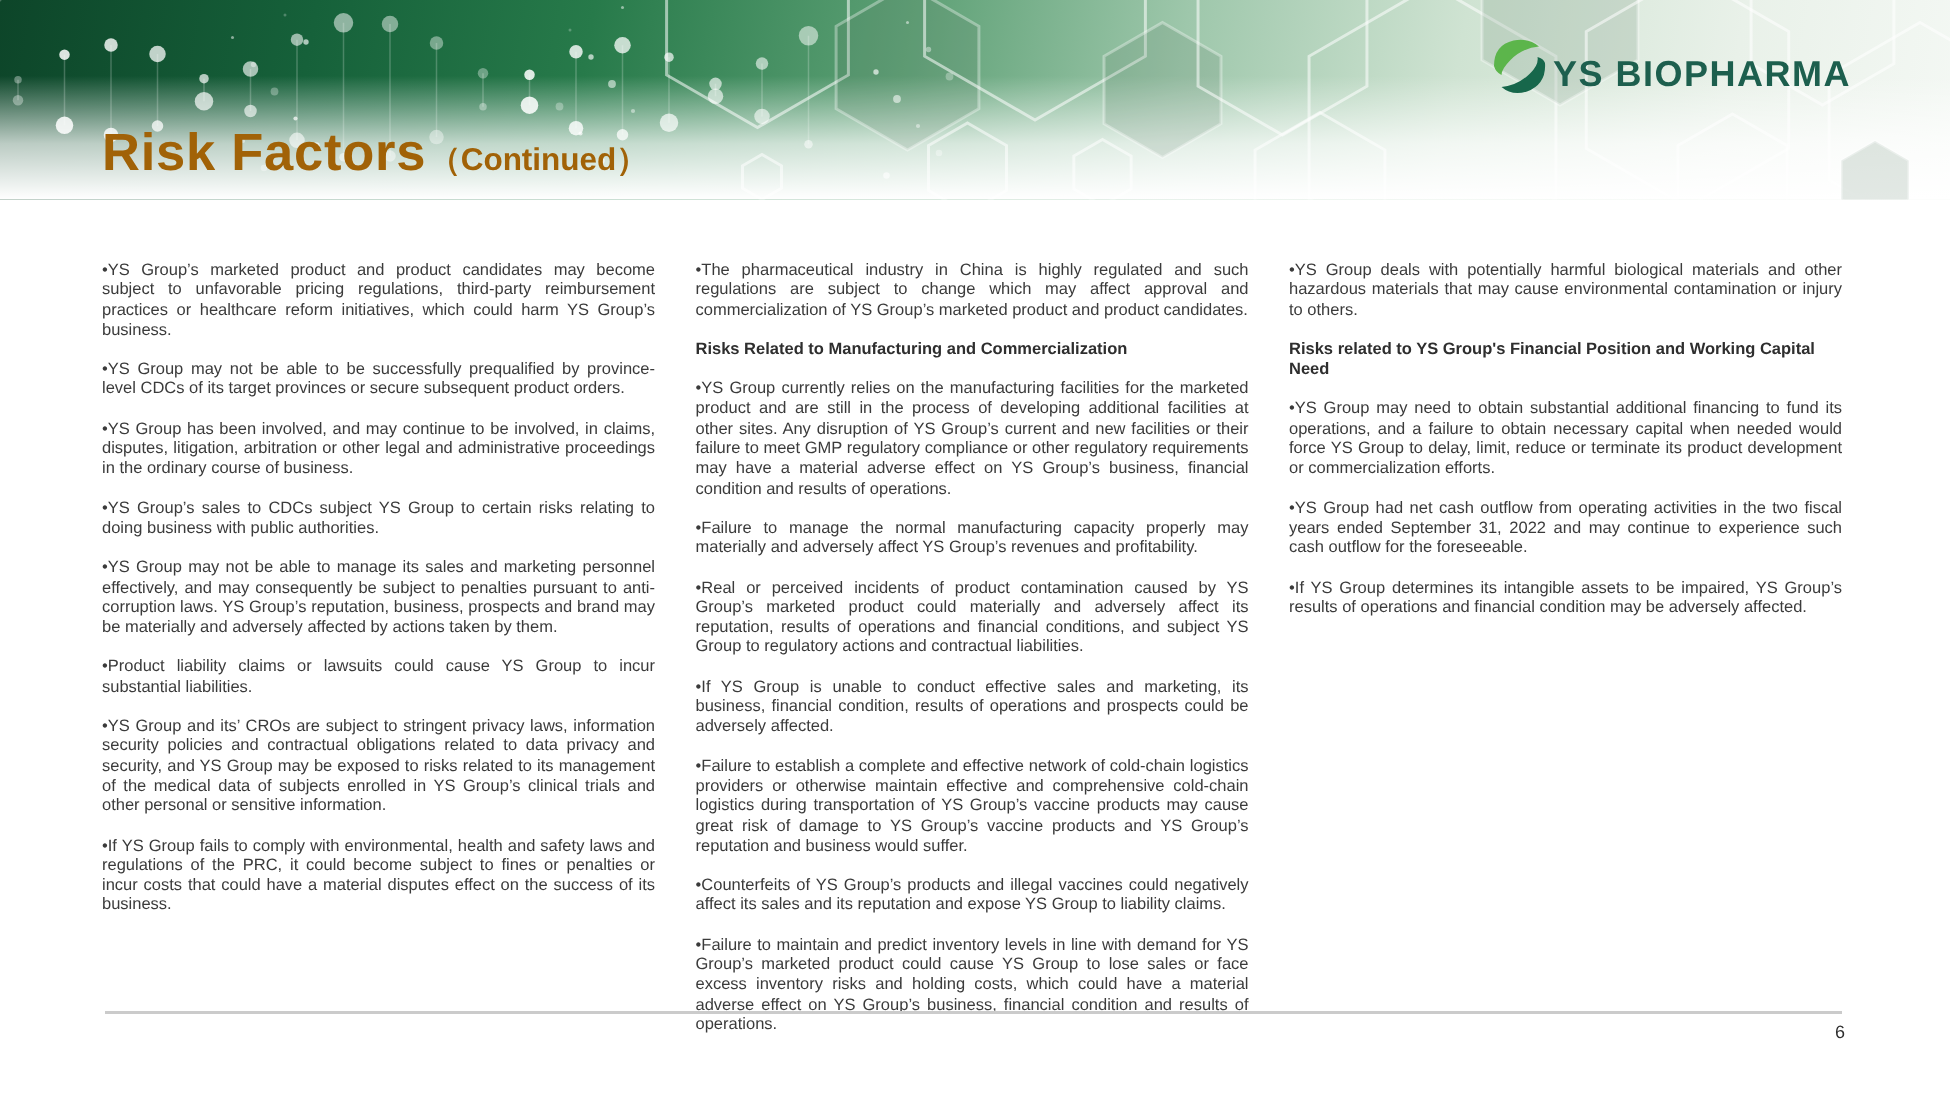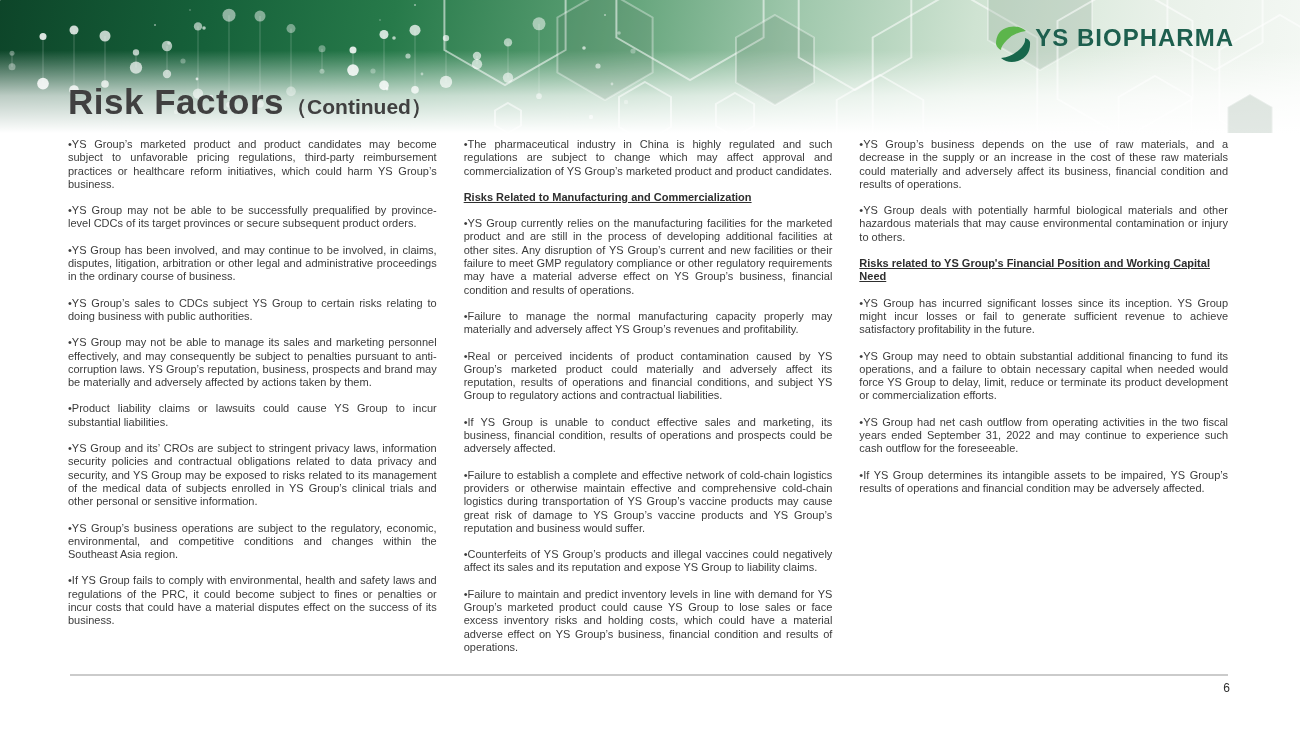--- a/index.html
+++ b/index.html
@@ -16,45 +16,45 @@
     position:absolute; top:0; left:0; width:1300px; height:133px;
     background-image:
       linear-gradient(to bottom, rgba(255,255,255,0) 0%, rgba(255,255,255,0) 38%, rgba(255,255,255,0.72) 72%, #ffffff 100%),
       linear-gradient(100deg, #0d4529 0%, #16613a 16%, #277a4a 30%, #5da075 46%, #9ec7ab 60%, #cfe3d2 74%, #e9f1e9 88%, #f4f8f4 100%);
     overflow:hidden;
   }
   .header-decor { position:absolute; top:0; left:0; }
   
   .logo {
     position:absolute; top:24px; right:66px;
-    display:flex; align-items:flex-start; gap:2px;
+    display:flex; align-items:flex-end; gap:2px;
   }
   .logo-text {
     font-size:24px; font-weight:bold; letter-spacing:1px;
     color:#1d5f4e;
   }
   
   .title {
     position:absolute; left:68px; top:82px;
-    color:#404040; white-space:nowrap;
+    color:#a16207; white-space:nowrap;
   }
   .title-main { font-size:35px; font-weight:bold; letter-spacing:0.5px; }
   .title-suffix { font-size:21px; font-weight:bold; margin-left:2px; }
   
   .columns {
     position:absolute; top:138px; left:68px; width:1160px;
     display:flex; gap:27px;
   }
-  .col { flex:1 1 0; min-width:0; }
+  .col { flex:1 1 0; min-width:0;margin-top:36px; }
   .col p {
     font-size:11px; line-height:13.3px; color:#3b3b3b;
     text-align:justify; margin:0 0 13px 0;
   }
   .col p.bullet::before { content:"\2022"; }
-  .col p.heading { font-weight:bold; color:#2e2e2e; text-align:left;text-decoration:underline; }
+  .col p.heading { font-weight:bold; color:#2e2e2e; text-align:left; }
   
   .footer-rule {
     position:absolute; left:70px; top:674px; width:1158px; height:2px;
     background:#cbcbcb;
   }
   .page-number {
     position:absolute; top:681px; right:70px;
     font-size:12px; color:#2f2f2f;
   }
 </style>
@@ -182,39 +182,36 @@
 
   <div class="columns" id="columns">
       <div class="col">
         <p class="bullet">YS Group’s marketed product and product candidates may become subject to unfavorable pricing regulations, third-party reimbursement practices or healthcare reform initiatives, which could harm YS Group’s business.</p>
         <p class="bullet">YS Group may not be able to be successfully prequalified by province-level CDCs of its target provinces or secure subsequent product orders.</p>
         <p class="bullet">YS Group has been involved, and may continue to be involved, in claims, disputes, litigation, arbitration or other legal and administrative proceedings in the ordinary course of business.</p>
         <p class="bullet">YS Group’s sales to CDCs subject YS Group to certain risks relating to doing business with public authorities.</p>
         <p class="bullet">YS Group may not be able to manage its sales and marketing personnel effectively, and may consequently be subject to penalties pursuant to anti-corruption laws. YS Group’s reputation, business, prospects and brand may be materially and adversely affected by actions taken by them.</p>
         <p class="bullet">Product liability claims or lawsuits could cause YS Group to incur substantial liabilities.</p>
         <p class="bullet">YS Group and its’ CROs are subject to stringent privacy laws, information security policies and contractual obligations related to data privacy and security, and YS Group may be exposed to risks related to its management of the medical data of subjects enrolled in YS Group’s clinical trials and other personal or sensitive information.</p>
-        <p class="bullet">YS Group’s business operations are subject to the regulatory, economic, environmental, and competitive conditions and changes within the Southeast Asia region.</p>
         <p class="bullet">If YS Group fails to comply with environmental, health and safety laws and regulations of the PRC, it could become subject to fines or penalties or incur costs that could have a material disputes effect on the success of its business.</p>
       </div>
       <div class="col">
         <p class="bullet">The pharmaceutical industry in China is highly regulated and such regulations are subject to change which may affect approval and commercialization of YS Group’s marketed product and product candidates.</p>
         <p class="heading">Risks Related to Manufacturing and Commercialization</p>
         <p class="bullet">YS Group currently relies on the manufacturing facilities for the marketed product and are still in the process of developing additional facilities at other sites. Any disruption of YS Group’s current and new facilities or their failure to meet GMP regulatory compliance or other regulatory requirements may have a material adverse effect on YS Group’s business, financial condition and results of operations.</p>
         <p class="bullet">Failure to manage the normal manufacturing capacity properly may materially and adversely affect YS Group’s revenues and profitability.</p>
         <p class="bullet">Real or perceived incidents of product contamination caused by YS Group’s marketed product could materially and adversely affect its reputation, results of operations and financial conditions, and subject YS Group to regulatory actions and contractual liabilities.</p>
         <p class="bullet">If YS Group is unable to conduct effective sales and marketing, its business, financial condition, results of operations and prospects could be adversely affected.</p>
         <p class="bullet">Failure to establish a complete and effective network of cold-chain logistics providers or otherwise maintain effective and comprehensive cold-chain logistics during transportation of YS Group’s vaccine products may cause great risk of damage to YS Group’s vaccine products and YS Group’s reputation and business would suffer.</p>
         <p class="bullet">Counterfeits of YS Group’s products and illegal vaccines could negatively affect its sales and its reputation and expose YS Group to liability claims.</p>
         <p class="bullet">Failure to maintain and predict inventory levels in line with demand for YS Group’s marketed product could cause YS Group to lose sales or face excess inventory risks and holding costs, which could have a material adverse effect on YS Group’s business, financial condition and results of operations.</p>
       </div>
       <div class="col">
-        <p class="bullet">YS Group’s business depends on the use of raw materials, and a decrease in the supply or an increase in the cost of these raw materials could materially and adversely affect its business, financial condition and results of operations.</p>
         <p class="bullet">YS Group deals with potentially harmful biological materials and other hazardous materials that may cause environmental contamination or injury to others.</p>
         <p class="heading">Risks related to YS Group's Financial Position and Working Capital Need</p>
-        <p class="bullet">YS Group has incurred significant losses since its inception. YS Group might incur losses or fail to generate sufficient revenue to achieve satisfactory profitability in the future.</p>
         <p class="bullet">YS Group may need to obtain substantial additional financing to fund its operations, and a failure to obtain necessary capital when needed would force YS Group to delay, limit, reduce or terminate its product development or commercialization efforts.</p>
         <p class="bullet">YS Group had net cash outflow from operating activities in the two fiscal years ended September 31, 2022 and may continue to experience such cash outflow for the foreseeable.</p>
         <p class="bullet">If YS Group determines its intangible assets to be impaired, YS Group’s results of operations and financial condition may be adversely affected.</p>
       </div>
     </div>
 
   <div class="footer-rule"></div>
   <div class="page-number">6</div>
 
 </div>

